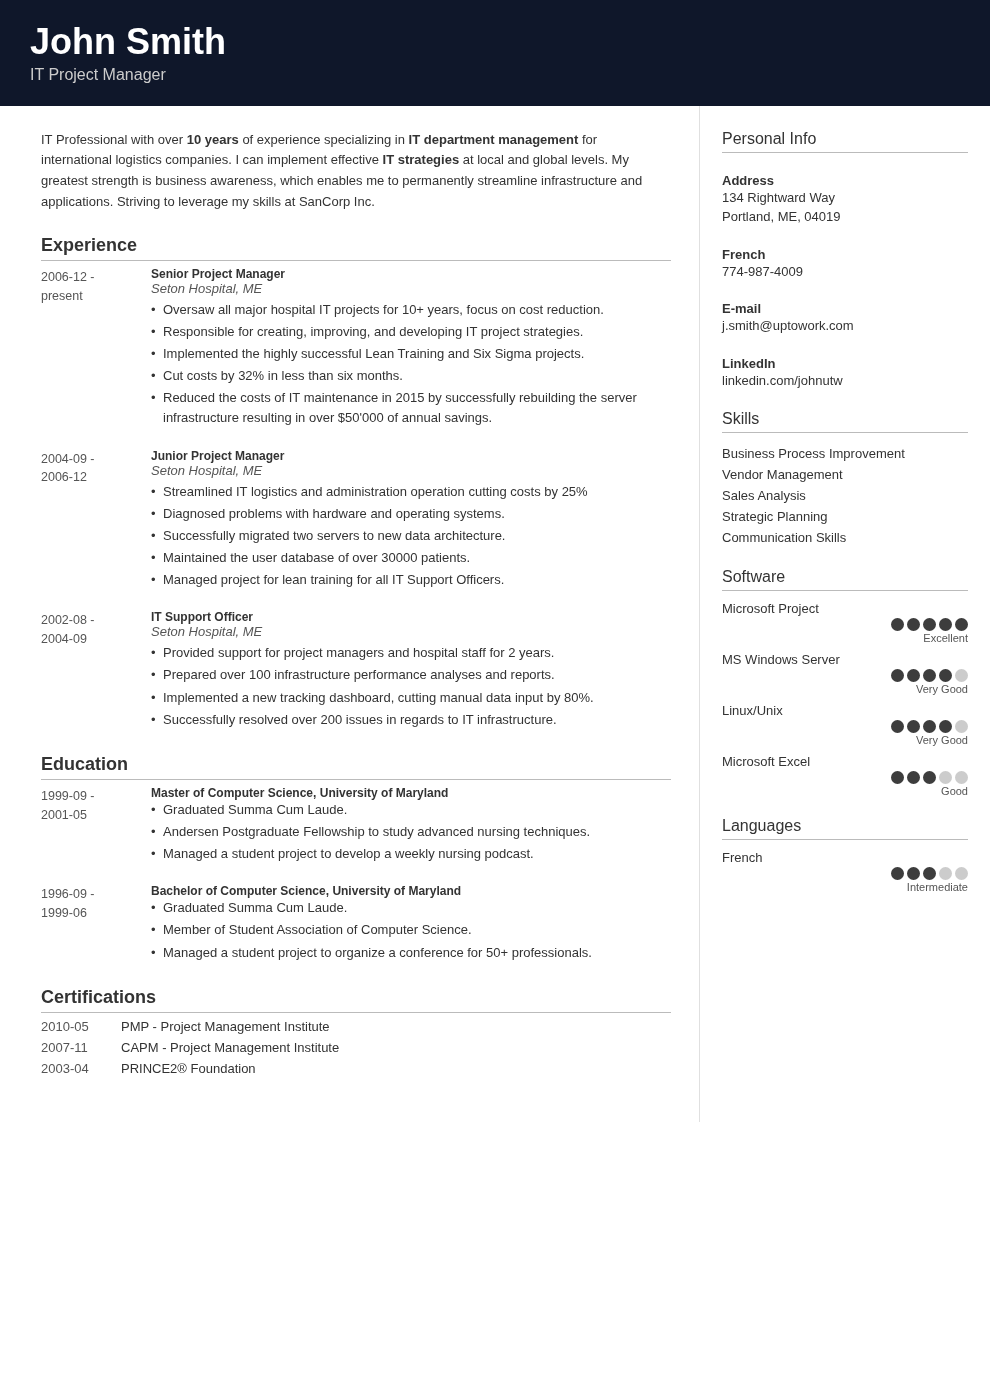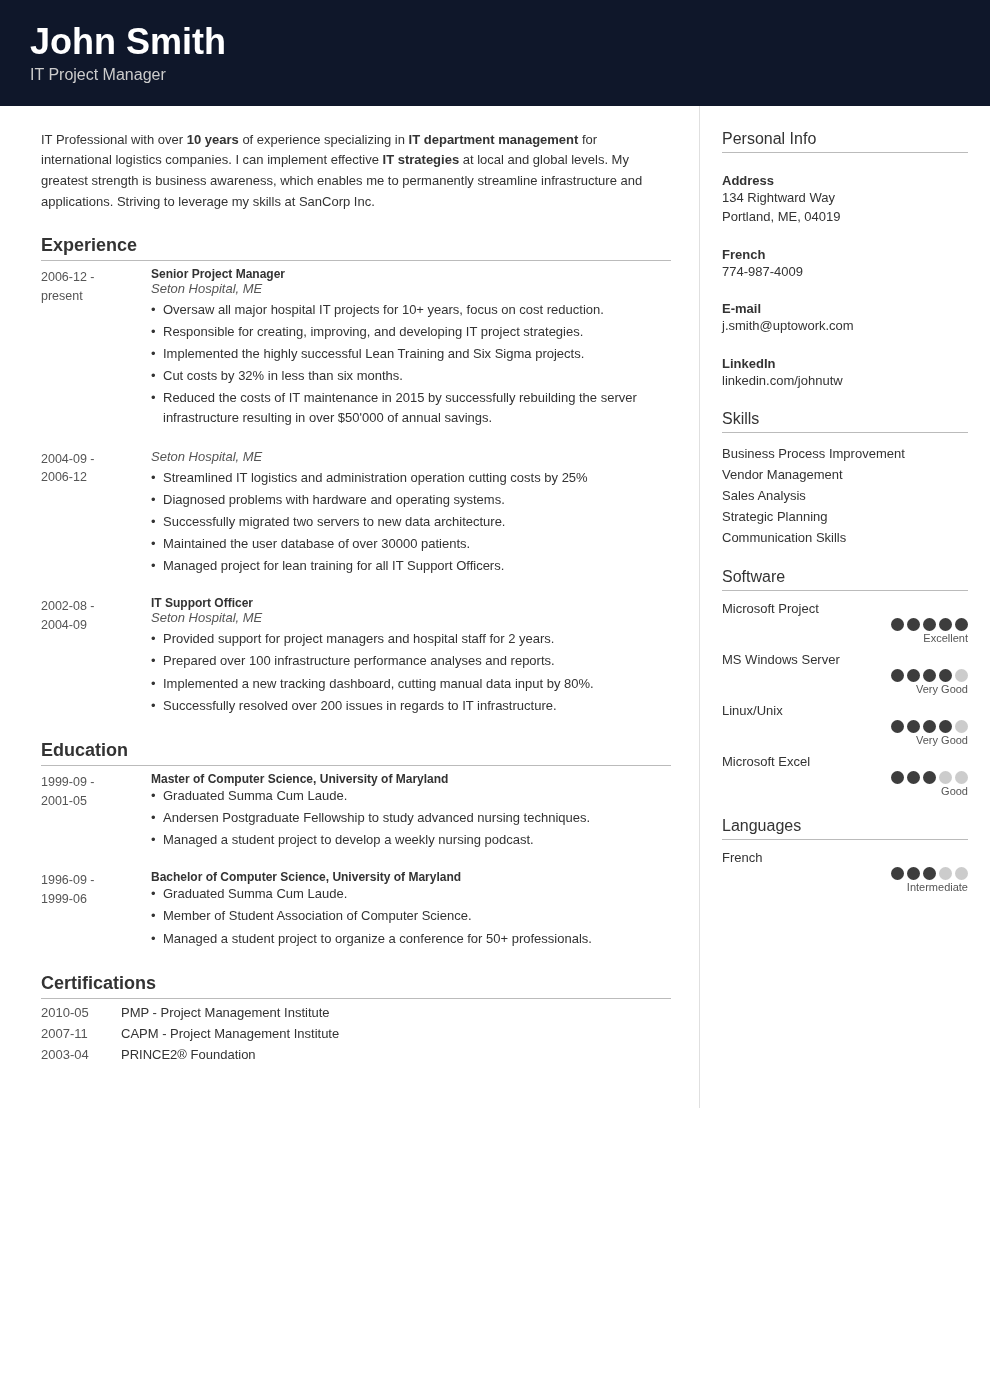--- a/index.html
+++ b/index.html
@@ -239,20 +239,21 @@
                 <li>Responsible for creating, improving, and developing IT project strategies.</li>
                 <li>Implemented the highly successful Lean Training and Six Sigma projects.</li>
                 <li>Cut costs by 32% in less than six months.</li>
                 <li>Reduced the costs of IT maintenance in 2015 by successfully rebuilding the server infrastructure resulting in over $50'000 of annual savings.</li>
               </ul>
       </div>
     </div>
           <div class="entry">
       <div class="entry-date">2004-09 -<br>2006-12</div>
       <div class="entry-content">
+        <div class="entry-title">Junior Project Manager</div>
         <div class="entry-subtitle">Seton Hospital, ME</div>
         <ul class="entry-bullets">
                 <li>Streamlined IT logistics and administration operation cutting costs by 25%</li>
                 <li>Diagnosed problems with hardware and operating systems.</li>
                 <li>Successfully migrated two servers to new data architecture.</li>
                 <li>Maintained the user database of over 30000 patients.</li>
                 <li>Managed project for lean training for all IT Support Officers.</li>
               </ul>
       </div>
     </div>

